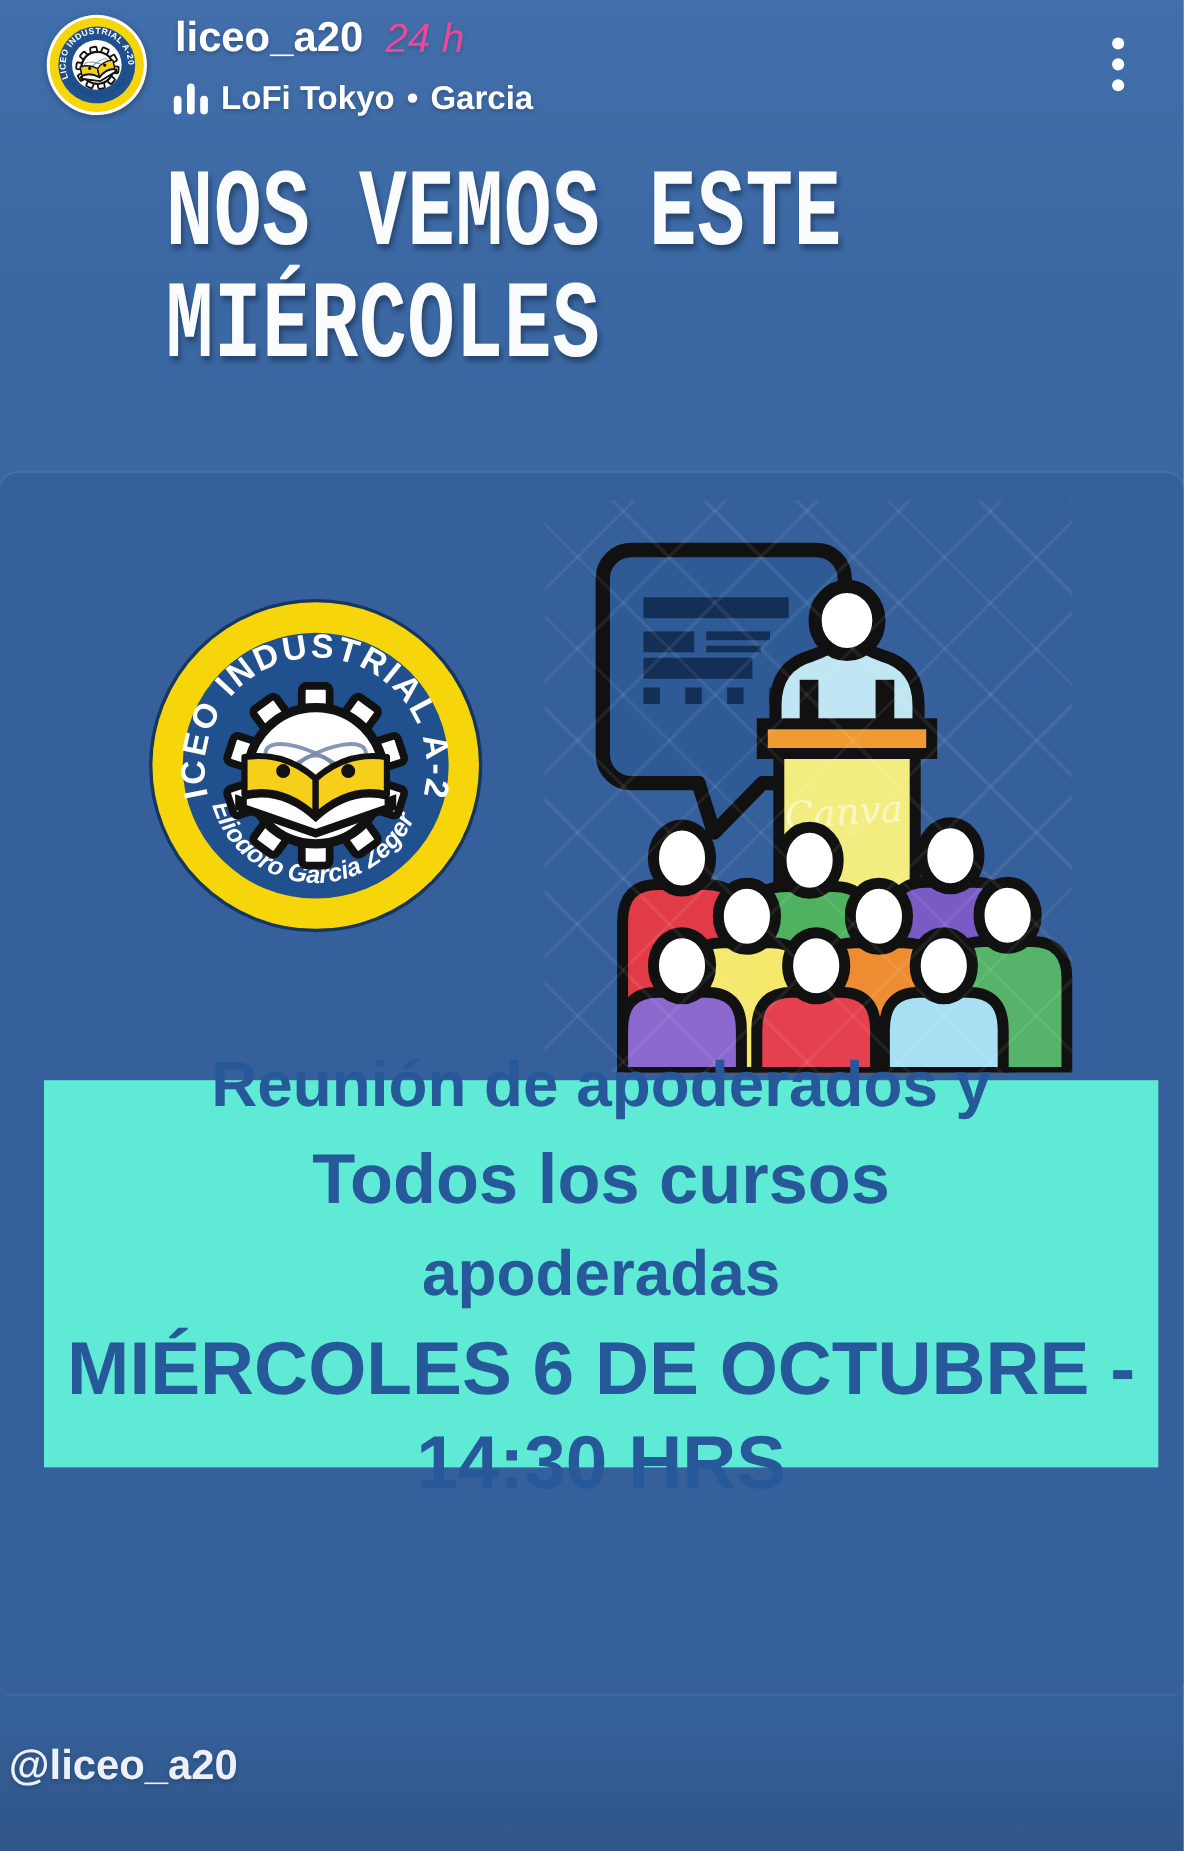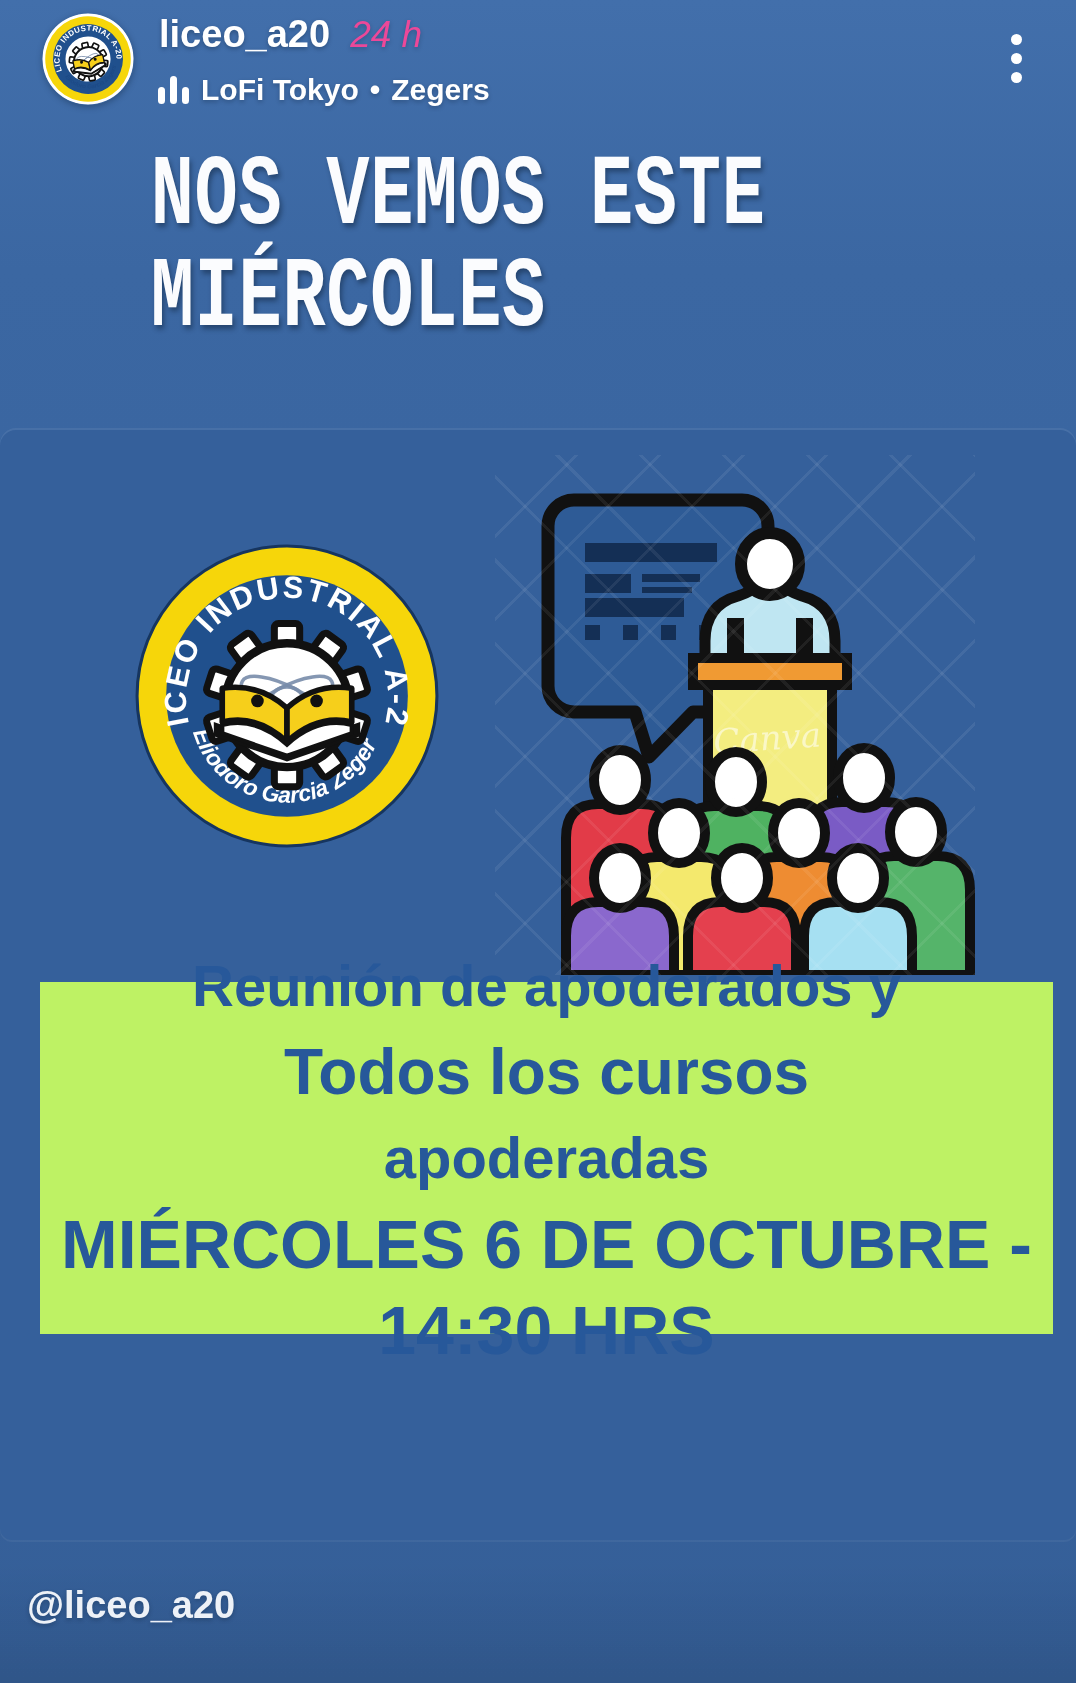--- a/index.html
+++ b/index.html
@@ -52,31 +52,31 @@
   .watermark-grid{
     position:absolute;left:495px;top:455px;width:480px;height:520px;z-index:9;pointer-events:none;
     background:
       repeating-linear-gradient(45deg,rgba(255,255,255,0) 0 56px,rgba(255,255,255,.13) 56px 59px),
       repeating-linear-gradient(135deg,rgba(255,255,255,0) 0 56px,rgba(255,255,255,.13) 56px 59px);
     opacity:.55;
   }
   
   .announce{
     position:absolute;left:40px;top:982px;width:1013px;height:352px;z-index:12;
-    background:#bef264;
+    background:#5eead4;
     display:flex;flex-direction:column;justify-content:center;align-items:center;
     text-align:right;color:#27589a;font-weight:700;
   }
   .announce .ln{line-height:86px;white-space:nowrap;}
   .announce .sz-m{font-size:58px;}
   .announce .sz-l{font-size:64px;}
   .announce .sz-xl{font-size:68px;}
   
   .mention{
-    position:absolute;left:27px;top:1584px;z-index:20;
+    position:absolute;left:8px;top:1584px;z-index:20;
     font-size:38px;font-weight:600;color:#edf1f7;text-shadow:0 2px 4px rgba(10,25,45,.3);
   }
   .bottom-fade{position:absolute;left:0;bottom:0;width:100%;height:120px;
     background:linear-gradient(180deg,rgba(0,0,0,0),rgba(0,0,0,.10));z-index:15;pointer-events:none;}
 </style>
 </head>
 <body>
 
 <svg width="0" height="0" style="position:absolute" aria-hidden="true">
   <defs>
@@ -140,21 +140,21 @@
 
   <div class="hdr-row2">
     <span class="music-icon">
         <i></i>
         <i></i>
         <i></i>
       </span>
     <span class="music-text">
       <span>LoFi Tokyo</span>
       <span>•</span>
-      <span>Zegers</span>
+      <span>Garcia</span>
     </span>
   </div>
 
   <div class="menu-dots">
       <i></i>
       <i></i>
       <i></i>
     </div>
 </div>
 

